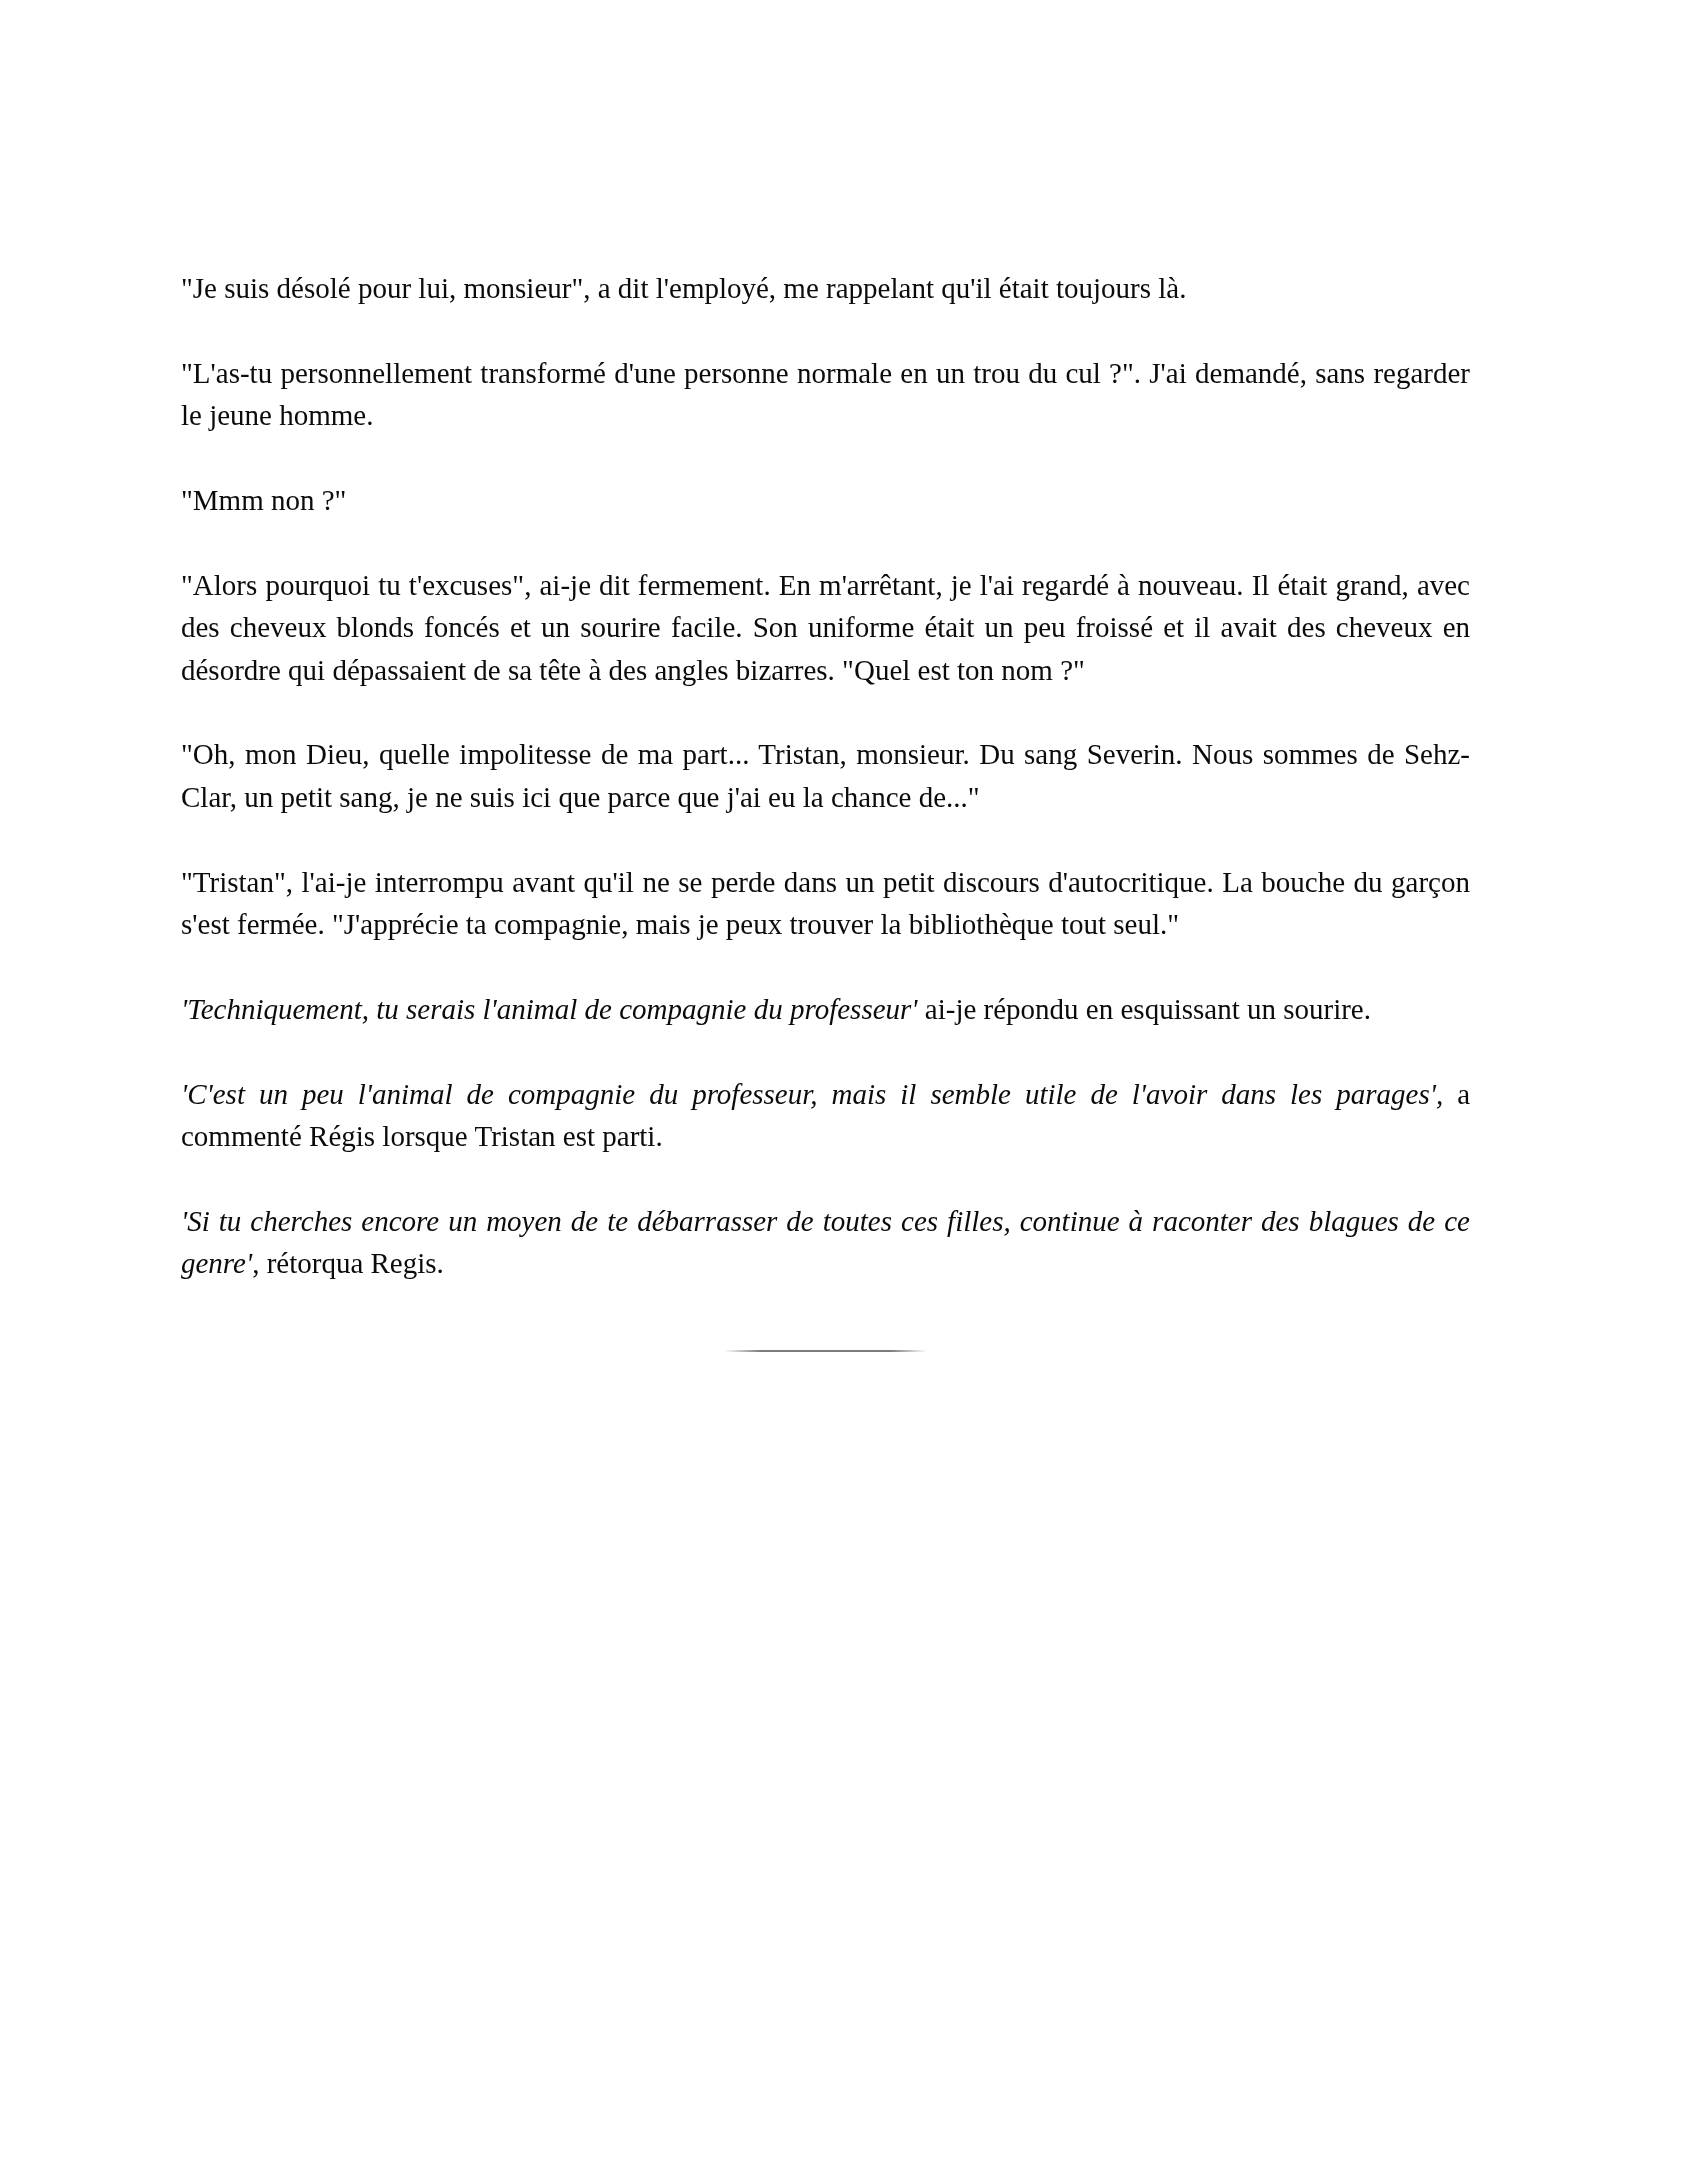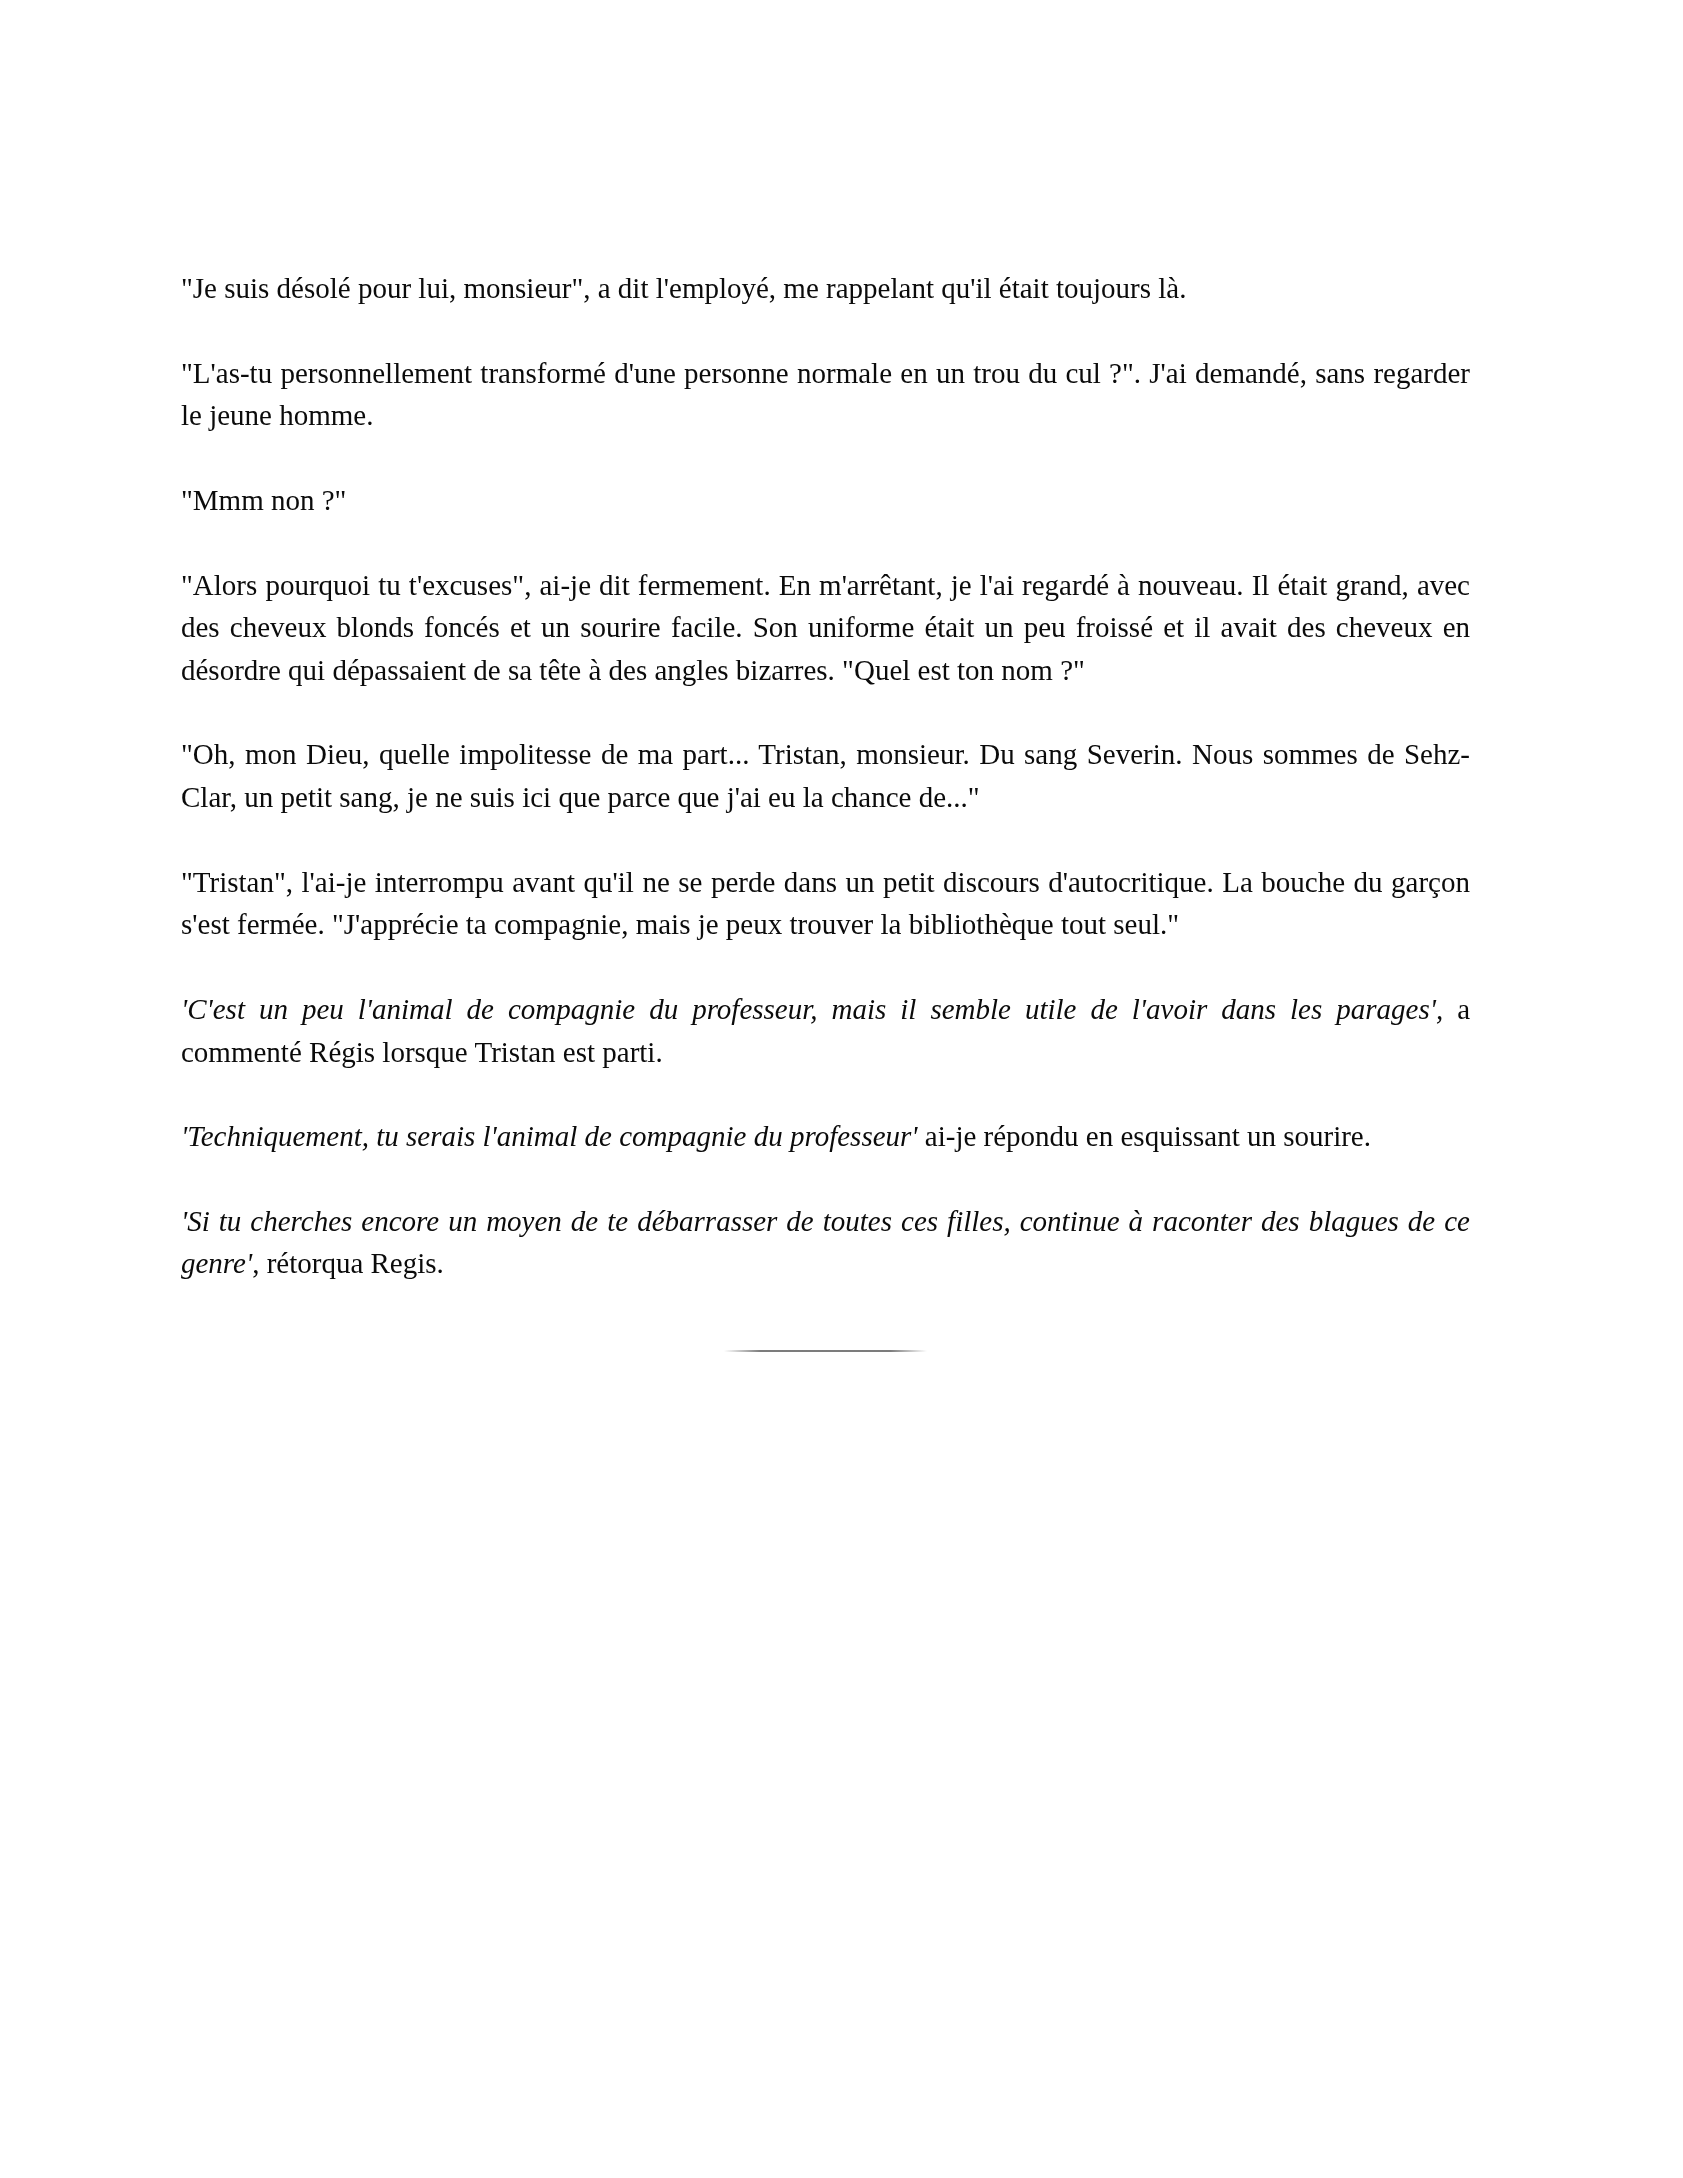--- a/index.html
+++ b/index.html
@@ -48,21 +48,21 @@
 <body>
 
 <div class="page">
   <div id="body-container">
       <p class="para"><span>"Je suis désolé pour lui, monsieur", a dit l'employé, me rappelant qu'il était toujours là.</span></p>
       <p class="para"><span>"L'as-tu personnellement transformé d'une personne normale en un trou du cul ?". J'ai demandé, sans regarder le jeune homme.</span></p>
       <p class="para"><span>"Mmm non ?"</span></p>
       <p class="para"><span>"Alors pourquoi tu t'excuses", ai-je dit fermement. En m'arrêtant, je l'ai regardé à nouveau. Il était grand, avec des cheveux blonds foncés et un sourire facile. Son uniforme était un peu froissé et il avait des cheveux en désordre qui dépassaient de sa tête à des angles bizarres. "Quel est ton nom ?"</span></p>
       <p class="para"><span>"Oh, mon Dieu, quelle impolitesse de ma part... Tristan, monsieur. Du sang Severin. Nous sommes de Sehz-Clar, un petit sang, je ne suis ici que parce que j'ai eu la chance de..."</span></p>
       <p class="para"><span>"Tristan", l'ai-je interrompu avant qu'il ne se perde dans un petit discours d'autocritique. La bouche du garçon s'est fermée. "J'apprécie ta compagnie, mais je peux trouver la bibliothèque tout seul."</span></p>
+      <p class="para"><span class="it">'Techniquement, tu serais l'animal de compagnie du professeur' </span><span>ai-je répondu en esquissant un sourire.</span></p>
       <p class="para"><span class="it">'C'est un peu l'animal de compagnie du professeur, mais il semble utile de l'avoir dans les parages', </span><span>a commenté Régis lorsque Tristan est parti.</span></p>
-      <p class="para"><span class="it">'Techniquement, tu serais l'animal de compagnie du professeur' </span><span>ai-je répondu en esquissant un sourire.</span></p>
       <p class="para"><span class="it">'Si tu cherches encore un moyen de te débarrasser de toutes ces filles, continue à raconter des blagues de ce genre'</span><span>, rétorqua Regis.</span></p>
     </div>
   <div class="divider-wrap">
     <div class="divider"></div>
   </div>
 </div>
 
 
 </body></html>

